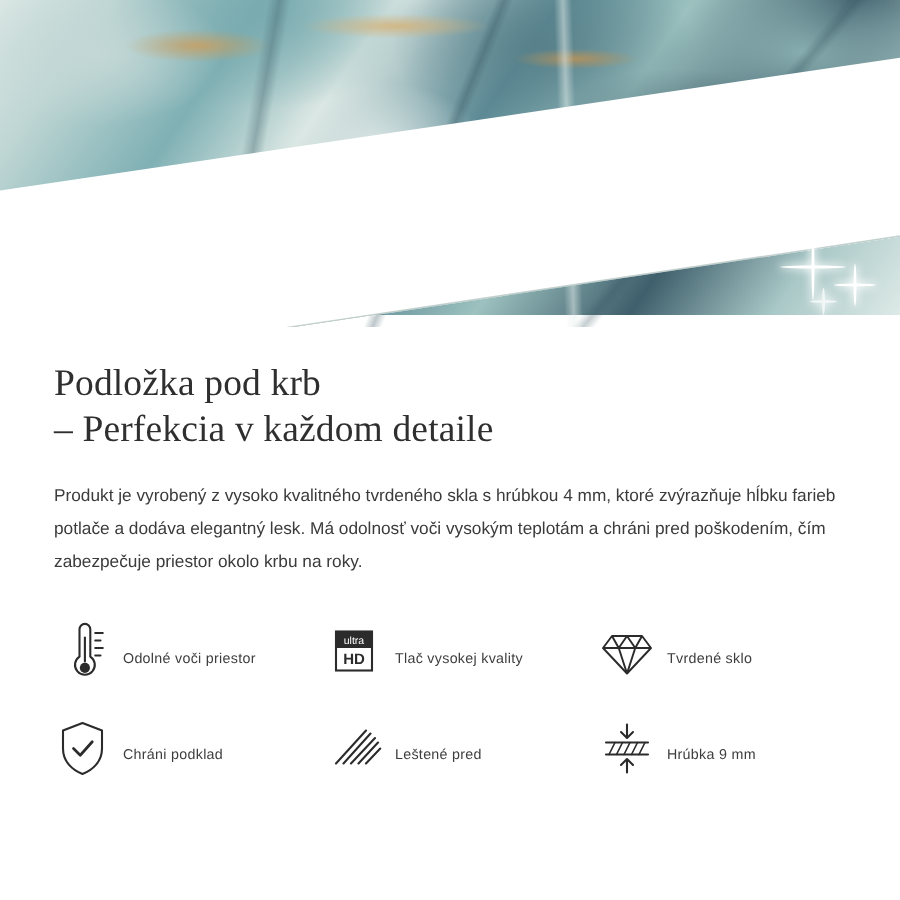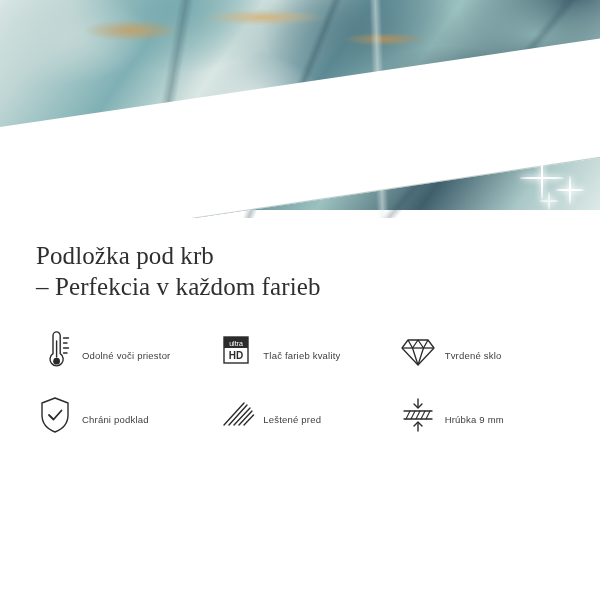--- a/index.html
+++ b/index.html
@@ -198,22 +198,23 @@
     <div class="glass-edge-line"></div>
     <div class="hero-white-wedge"></div>
     <div class="sparkle s1"></div>
     <div class="sparkle s2"></div>
     <div class="sparkle s3"></div>
   </div>
 
   <div class="content">
     <h1 class="headline">
       <span>Podložka pod krb</span>
-      <span class="line2">– Perfekcia v každom farieb</span>
+      <span class="line2">– Perfekcia v každom detaile</span>
     </h1>
+    <p class="desc">Produkt je vyrobený z vysoko kvalitného tvrdeného skla s hrúbkou 4 mm, ktoré zvýrazňuje hĺbku farieb potlače a dodáva elegantný lesk. Má odolnosť voči vysokým teplotám a chráni pred poškodením, čím zabezpečuje priestor okolo krbu na roky.</p>
   </div>
 
   <div class="features">
 
     <div class="feature">
       <div class="feature-icon">
         <svg width="40" height="44" viewBox="0 0 40 44" fill="none" stroke="#2b2b2b" stroke-width="1.4" stroke-linecap="round">
           <path d="M18 6.5a3.6 3.6 0 0 1 7.2 0v18.2a6.6 6.6 0 1 1-7.2 0z"></path>
           <line x1="21.6" y1="12" x2="21.6" y2="28"></line>
           <circle cx="21.6" cy="32.2" r="3.4" fill="#2b2b2b" stroke="none"></circle>
@@ -228,21 +229,21 @@
 
     <div class="feature">
       <div class="feature-icon">
         <svg width="40" height="40" viewBox="0 0 40 40">
           <rect x="8" y="6" width="24" height="26" fill="none" stroke="#2b2b2b" stroke-width="1.4"></rect>
           <rect x="8" y="6" width="24" height="11" fill="#2b2b2b"></rect>
           <text x="20" y="14.5" text-anchor="middle" fill="#ffffff" font-family="Liberation Sans, sans-serif" font-size="7">ultra</text>
           <text x="20" y="27.5" text-anchor="middle" fill="#2b2b2b" font-family="Liberation Sans, sans-serif" font-size="10" font-weight="bold">HD</text>
         </svg>
       </div>
-      <div class="feature-label">Tlač farieb kvality</div>
+      <div class="feature-label">Tlač vysokej kvality</div>
     </div>
 
     <div class="feature">
       <div class="feature-icon">
         <svg width="44" height="40" viewBox="0 0 44 40" fill="none" stroke="#2b2b2b" stroke-width="1.3" stroke-linejoin="round">
           <path d="M12 9 H32 L38 17 L22 34 L6 17 Z"></path>
           <path d="M6 17 H38"></path>
           <path d="M12 9 L16.5 17 L22 34"></path>
           <path d="M32 9 L27.5 17 L22 34"></path>
           <path d="M16.5 17 L22 9 L27.5 17"></path>

